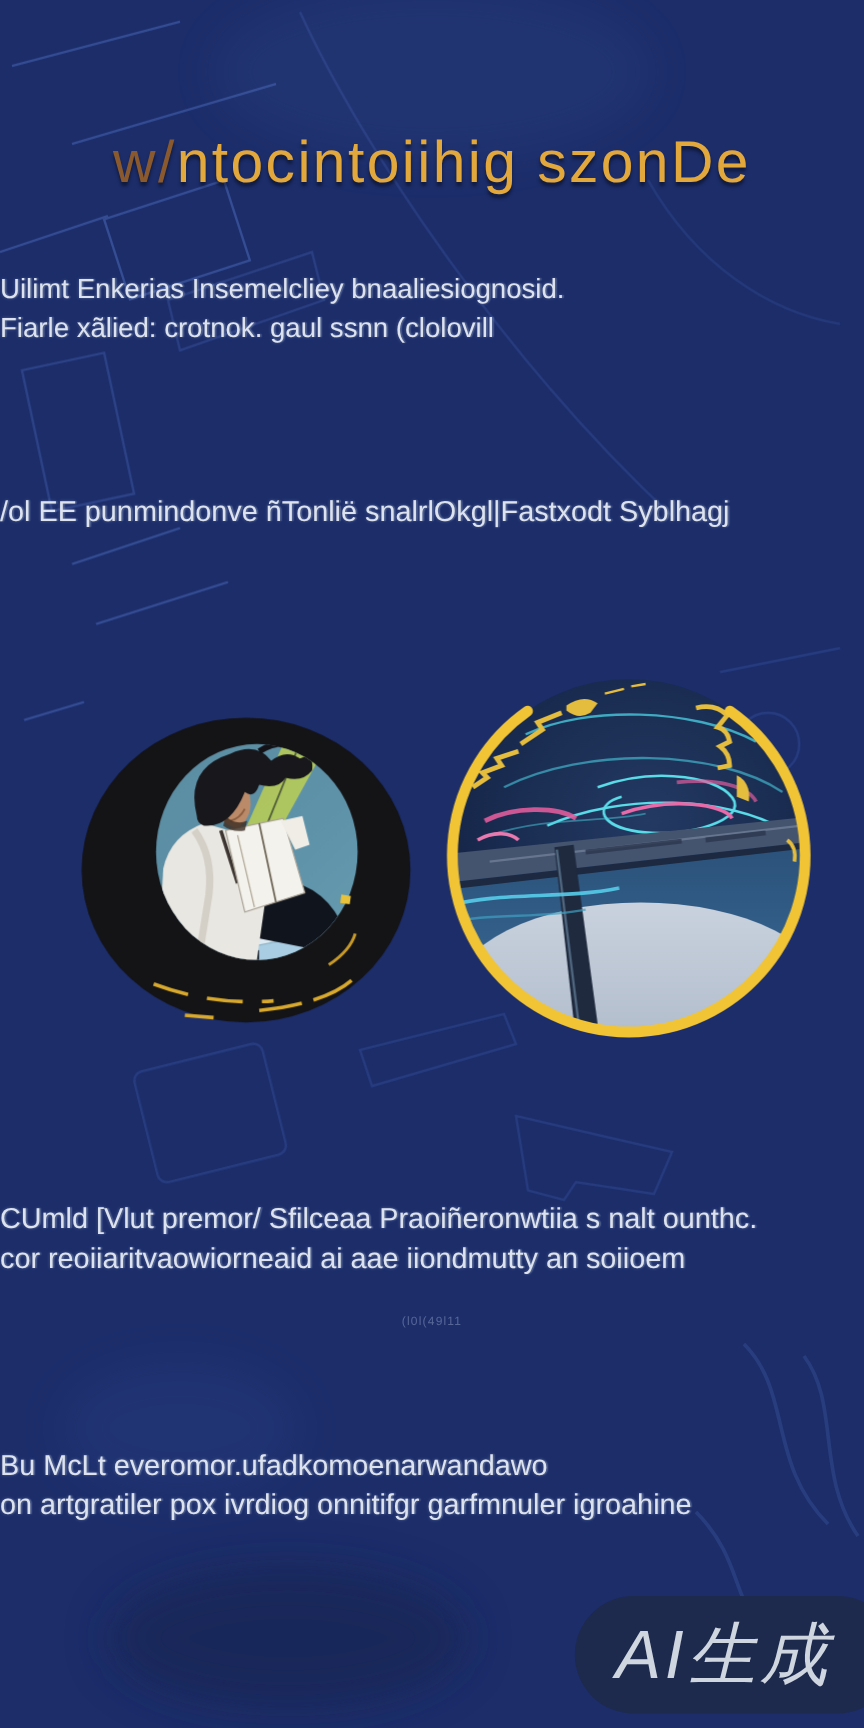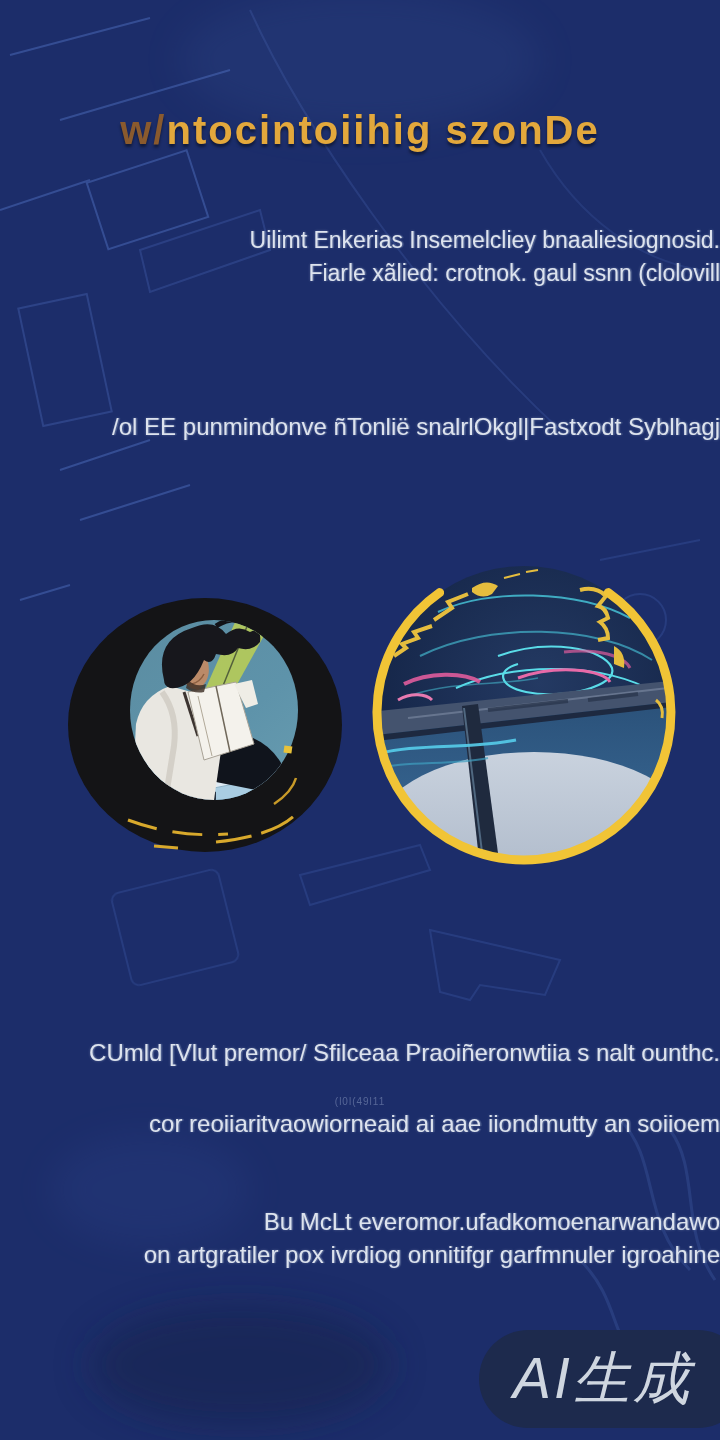--- a/index.html
+++ b/index.html
@@ -10,41 +10,41 @@
     overflow: hidden;
     background: #1c2d6a;
     font-family: "Liberation Sans", sans-serif;
   }
   .bg-sketch { position: absolute; left: 0; top: 0; width: 720px; height: 1440px; }
 
   .page-title {
     position: absolute;
     top: 108px; left: 0; width: 720px;
     text-align: center;
-    font-size: 40px;
-    font-weight: bold;
+    font-size: 49px;
+    font-weight: normal;
     letter-spacing: 2px;
     color: #e3a83c;
     text-shadow: 0 3px 3px rgba(0,0,0,0.45);
     white-space: nowrap;
   }
   .page-title .prefix { color: #8a5a2e; }
 
   .para {
     position: absolute; left: 0; width: 720px;
-    text-align: right;
+    text-align: left;
     color: #dde3ee;
     white-space: nowrap;
     text-shadow: 1.5px 0 1px rgba(150,165,195,0.35), 0 0 3px rgba(210,220,240,0.30);
   }
   .para div { line-height: 33px; }
   .intro  { top: 224px; font-size: 23px; }
   .lead   { top: 410px; font-size: 24px; }
   .body-p { top: 999px; font-size: 24px; }
-  .body-p div { line-height: 34px; margin-top: 37px; }
+  .body-p div { line-height: 34px; }
   .footer-p { top: 1205px; font-size: 24px; }
   .gold-letter { color: #d8a83a; }
 
   .faint-code {
     position: absolute; top: 1096px; left: 0; width: 720px;
     text-align: center;
     font-size: 10px;
     letter-spacing: 1px;
     color: rgba(175,190,220,0.40);
     white-space: nowrap;

